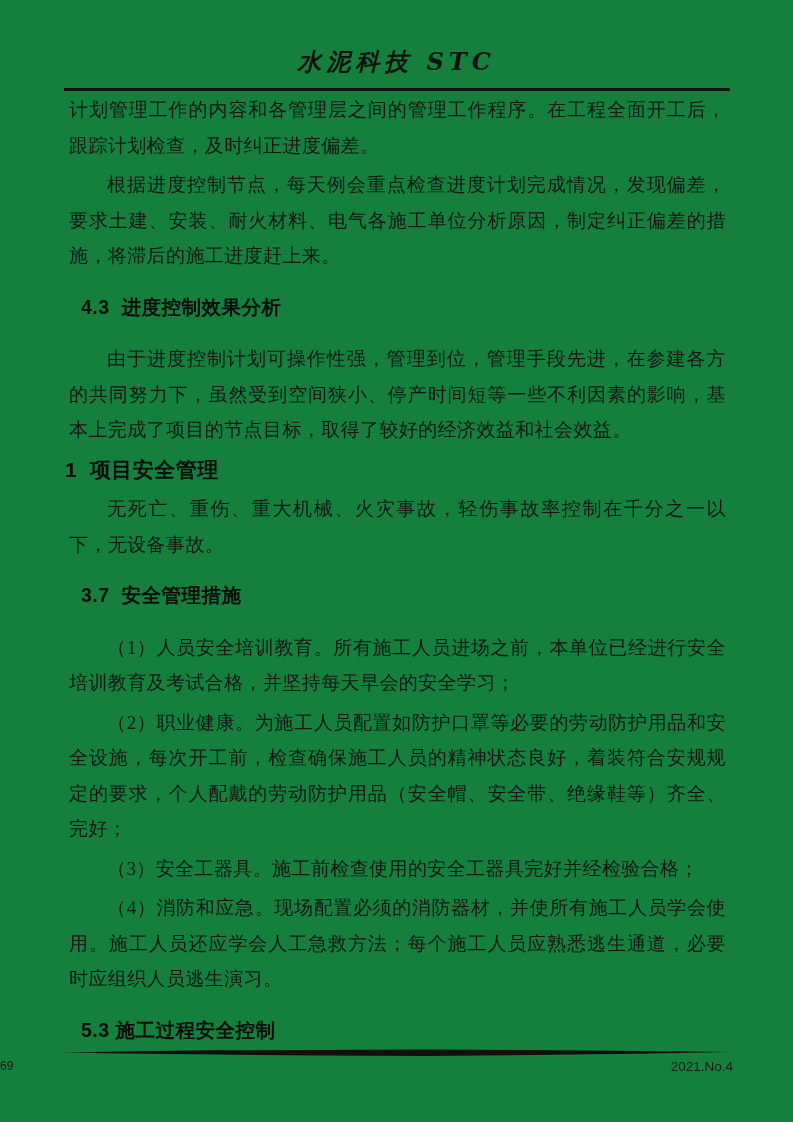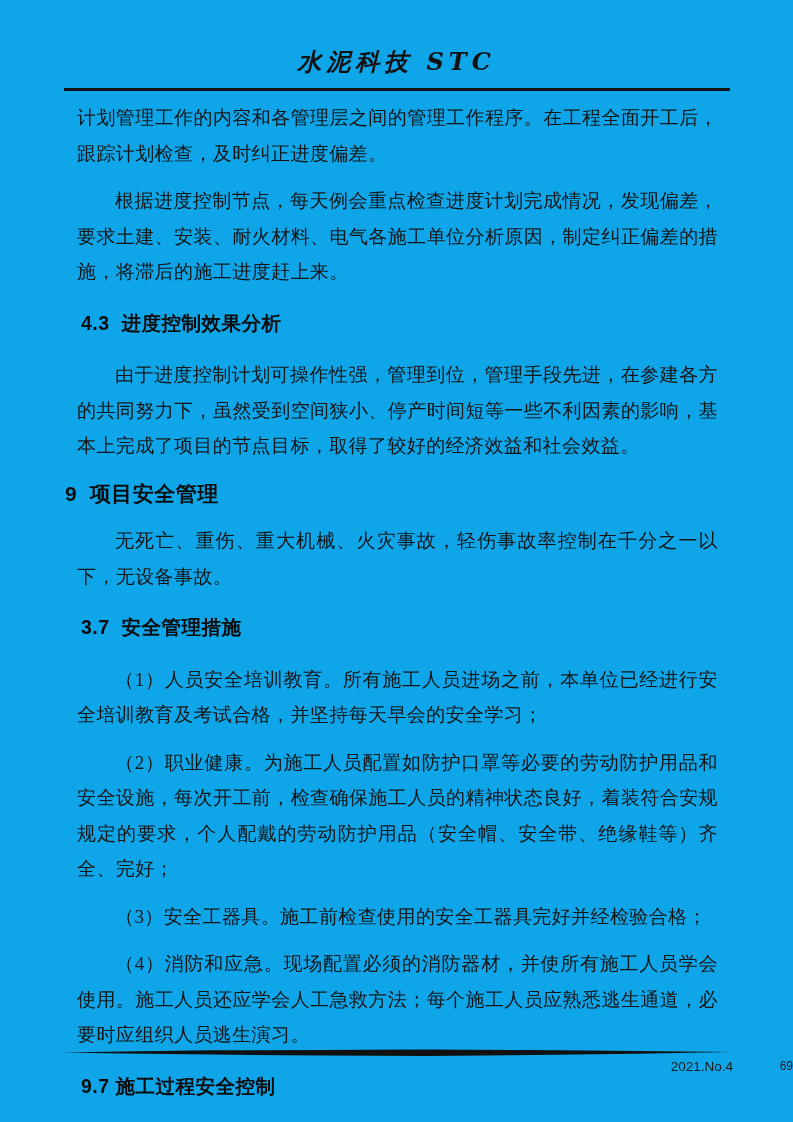--- a/index.html
+++ b/index.html
@@ -4,21 +4,21 @@
 <style>
   html, body {
     margin: 0;
     padding: 0;
     background: #e8e8e8;
   }
   .page {
     position: relative;
     width: 793px;
     height: 1122px;
-    background: #0ea5e9;
+    background: #15803d;
     overflow: hidden;
     color: #151515;
     font-family: "Liberation Serif", "DejaVu Serif", serif;
   }
 
   
   .journal-title {
     position: absolute;
     top: 46px;
     left: 0;
@@ -46,21 +46,21 @@
     top: 88px;
     left: 65px;
     width: 665px;
     font-size: 19px;
     line-height: 35.5px;
     text-align: justify;
     text-justify: inter-ideograph;
     letter-spacing: 0.4px;
   }
   .content p {
-    margin: 12px;
+    margin: 4px;
     text-indent: 2em;
   }
   .content p.no-indent {
     text-indent: 0;
   }
   .content h1, .content h2 {
     font-family: "Liberation Sans", "DejaVu Sans", sans-serif;
     font-weight: bold;
     color: #0c0c0c;
     line-height: 35.5px;
@@ -84,21 +84,21 @@
     left: 62px;
     width: 669px;
     height: 8px;
     display: block;
   }
   .page-number {
     position: absolute;
     top: 1059px;
     left: 0;
     width: 793px;
-    text-align: right;
+    text-align: left;
     font-family: "Liberation Sans", "DejaVu Sans", sans-serif;
     font-size: 12px;
     color: #1a1a1a;
   }
   .issue-label {
     position: absolute;
     top: 1059px;
     right: 60px;
     font-family: "Liberation Sans", "DejaVu Sans", sans-serif;
     font-size: 13.5px;
@@ -112,28 +112,28 @@
 
   <div class="journal-title">水泥科技 STC</div>
 
   <div class="header-rule"></div>
 
   <main class="content">
     <p class="no-indent">计划管理工作的内容和各管理层之间的管理工作程序。在工程全面开工后，跟踪计划检查，及时纠正进度偏差。</p>
     <p>根据进度控制节点，每天例会重点检查进度计划完成情况，发现偏差，要求土建、安装、耐火材料、电气各施工单位分析原因，制定纠正偏差的措施，将滞后的施工进度赶上来。</p>
     <h2>4.3  进度控制效果分析</h2>
     <p>由于进度控制计划可操作性强，管理到位，管理手段先进，在参建各方的共同努力下，虽然受到空间狭小、停产时间短等一些不利因素的影响，基本上完成了项目的节点目标，取得了较好的经济效益和社会效益。</p>
-    <h1>9  项目安全管理</h1>
+    <h1>1  项目安全管理</h1>
     <p>无死亡、重伤、重大机械、火灾事故，轻伤事故率控制在千分之一以下，无设备事故。</p>
     <h2>3.7  安全管理措施</h2>
     <p>（1）人员安全培训教育。所有施工人员进场之前，本单位已经进行安全培训教育及考试合格，并坚持每天早会的安全学习；</p>
     <p>（2）职业健康。为施工人员配置如防护口罩等必要的劳动防护用品和安全设施，每次开工前，检查确保施工人员的精神状态良好，着装符合安规规定的要求，个人配戴的劳动防护用品（安全帽、安全带、绝缘鞋等）齐全、完好；</p>
     <p>（3）安全工器具。施工前检查使用的安全工器具完好并经检验合格；</p>
     <p>（4）消防和应急。现场配置必须的消防器材，并使所有施工人员学会使用。施工人员还应学会人工急救方法；每个施工人员应熟悉逃生通道，必要时应组织人员逃生演习。</p>
-    <h2>9.7 施工过程安全控制</h2>
+    <h2>5.3 施工过程安全控制</h2>
   </main>
 
   <svg class="footer-rule" viewBox="0 0 669 8" preserveAspectRatio="none" xmlns="http://www.w3.org/2000/svg">
     <polygon fill="#101010" points="0,3.6 60,2.5 150,1.3 260,0.9 365,0.4 470,1.1 575,2.1 669,3.1 575,4.7 470,5.9 365,7.0 260,6.6 150,5.5 60,4.5"></polygon>
   </svg>
 
   <div class="page-number">69</div>
 
   <div class="issue-label">2021.No.4</div>
 

